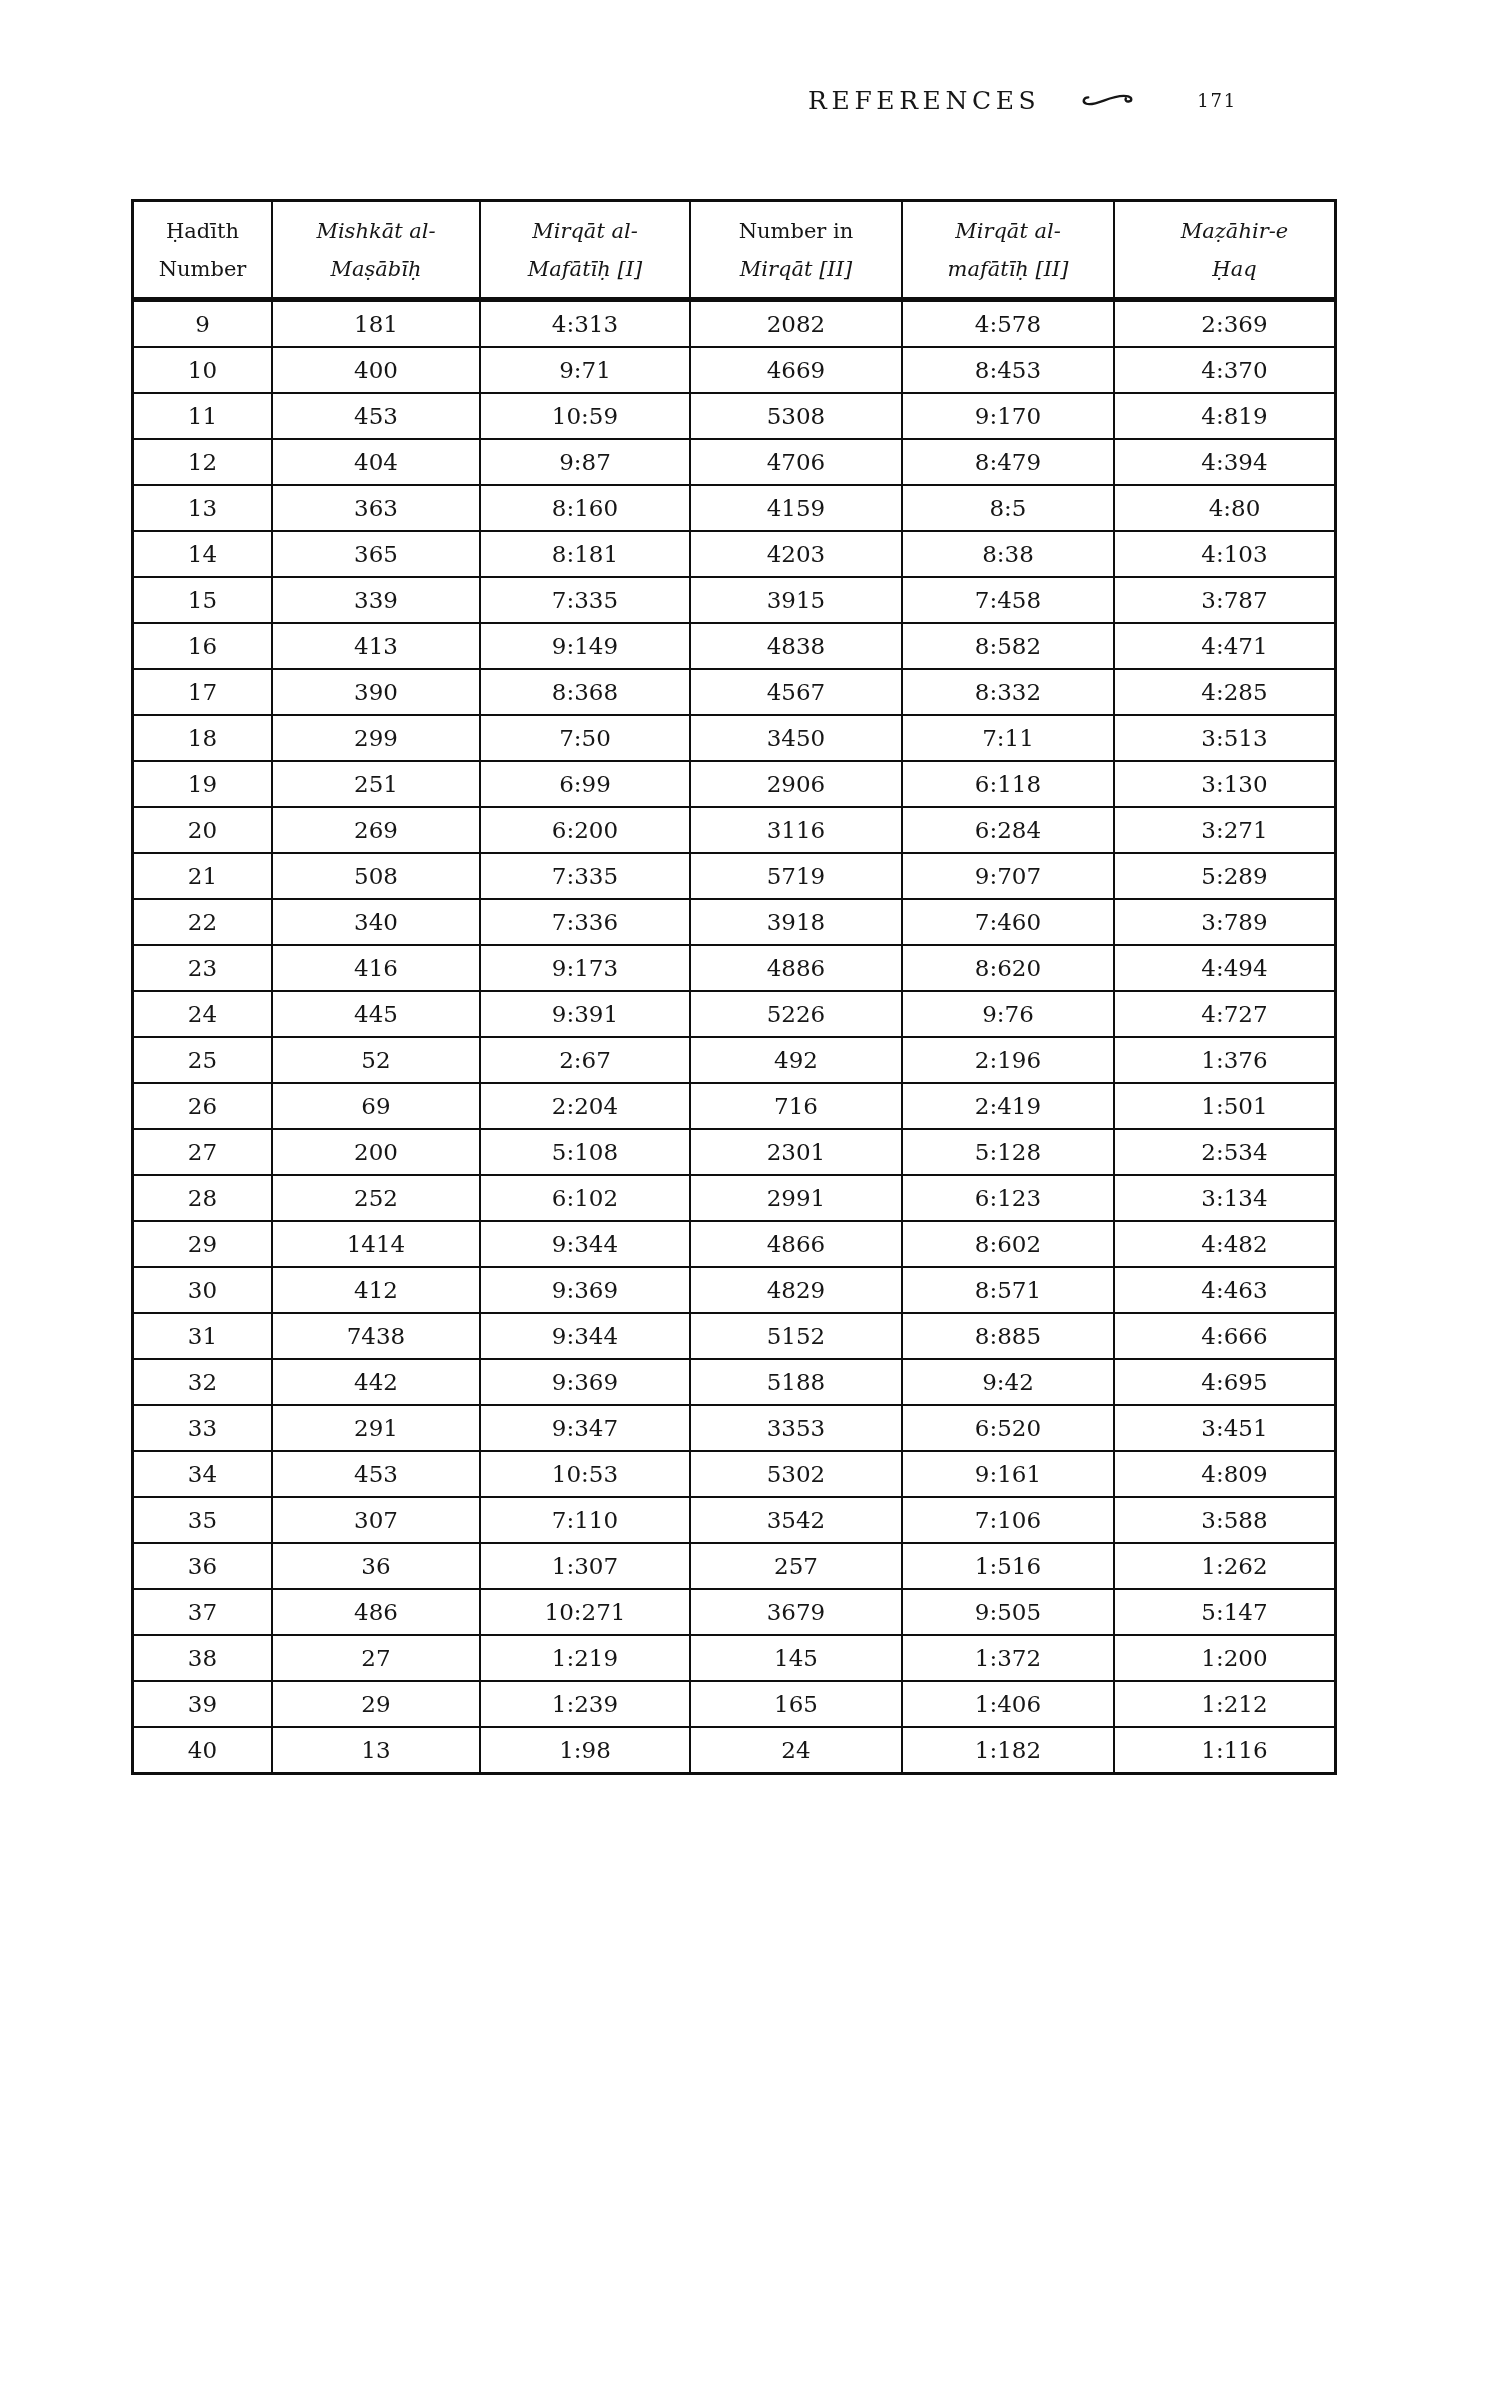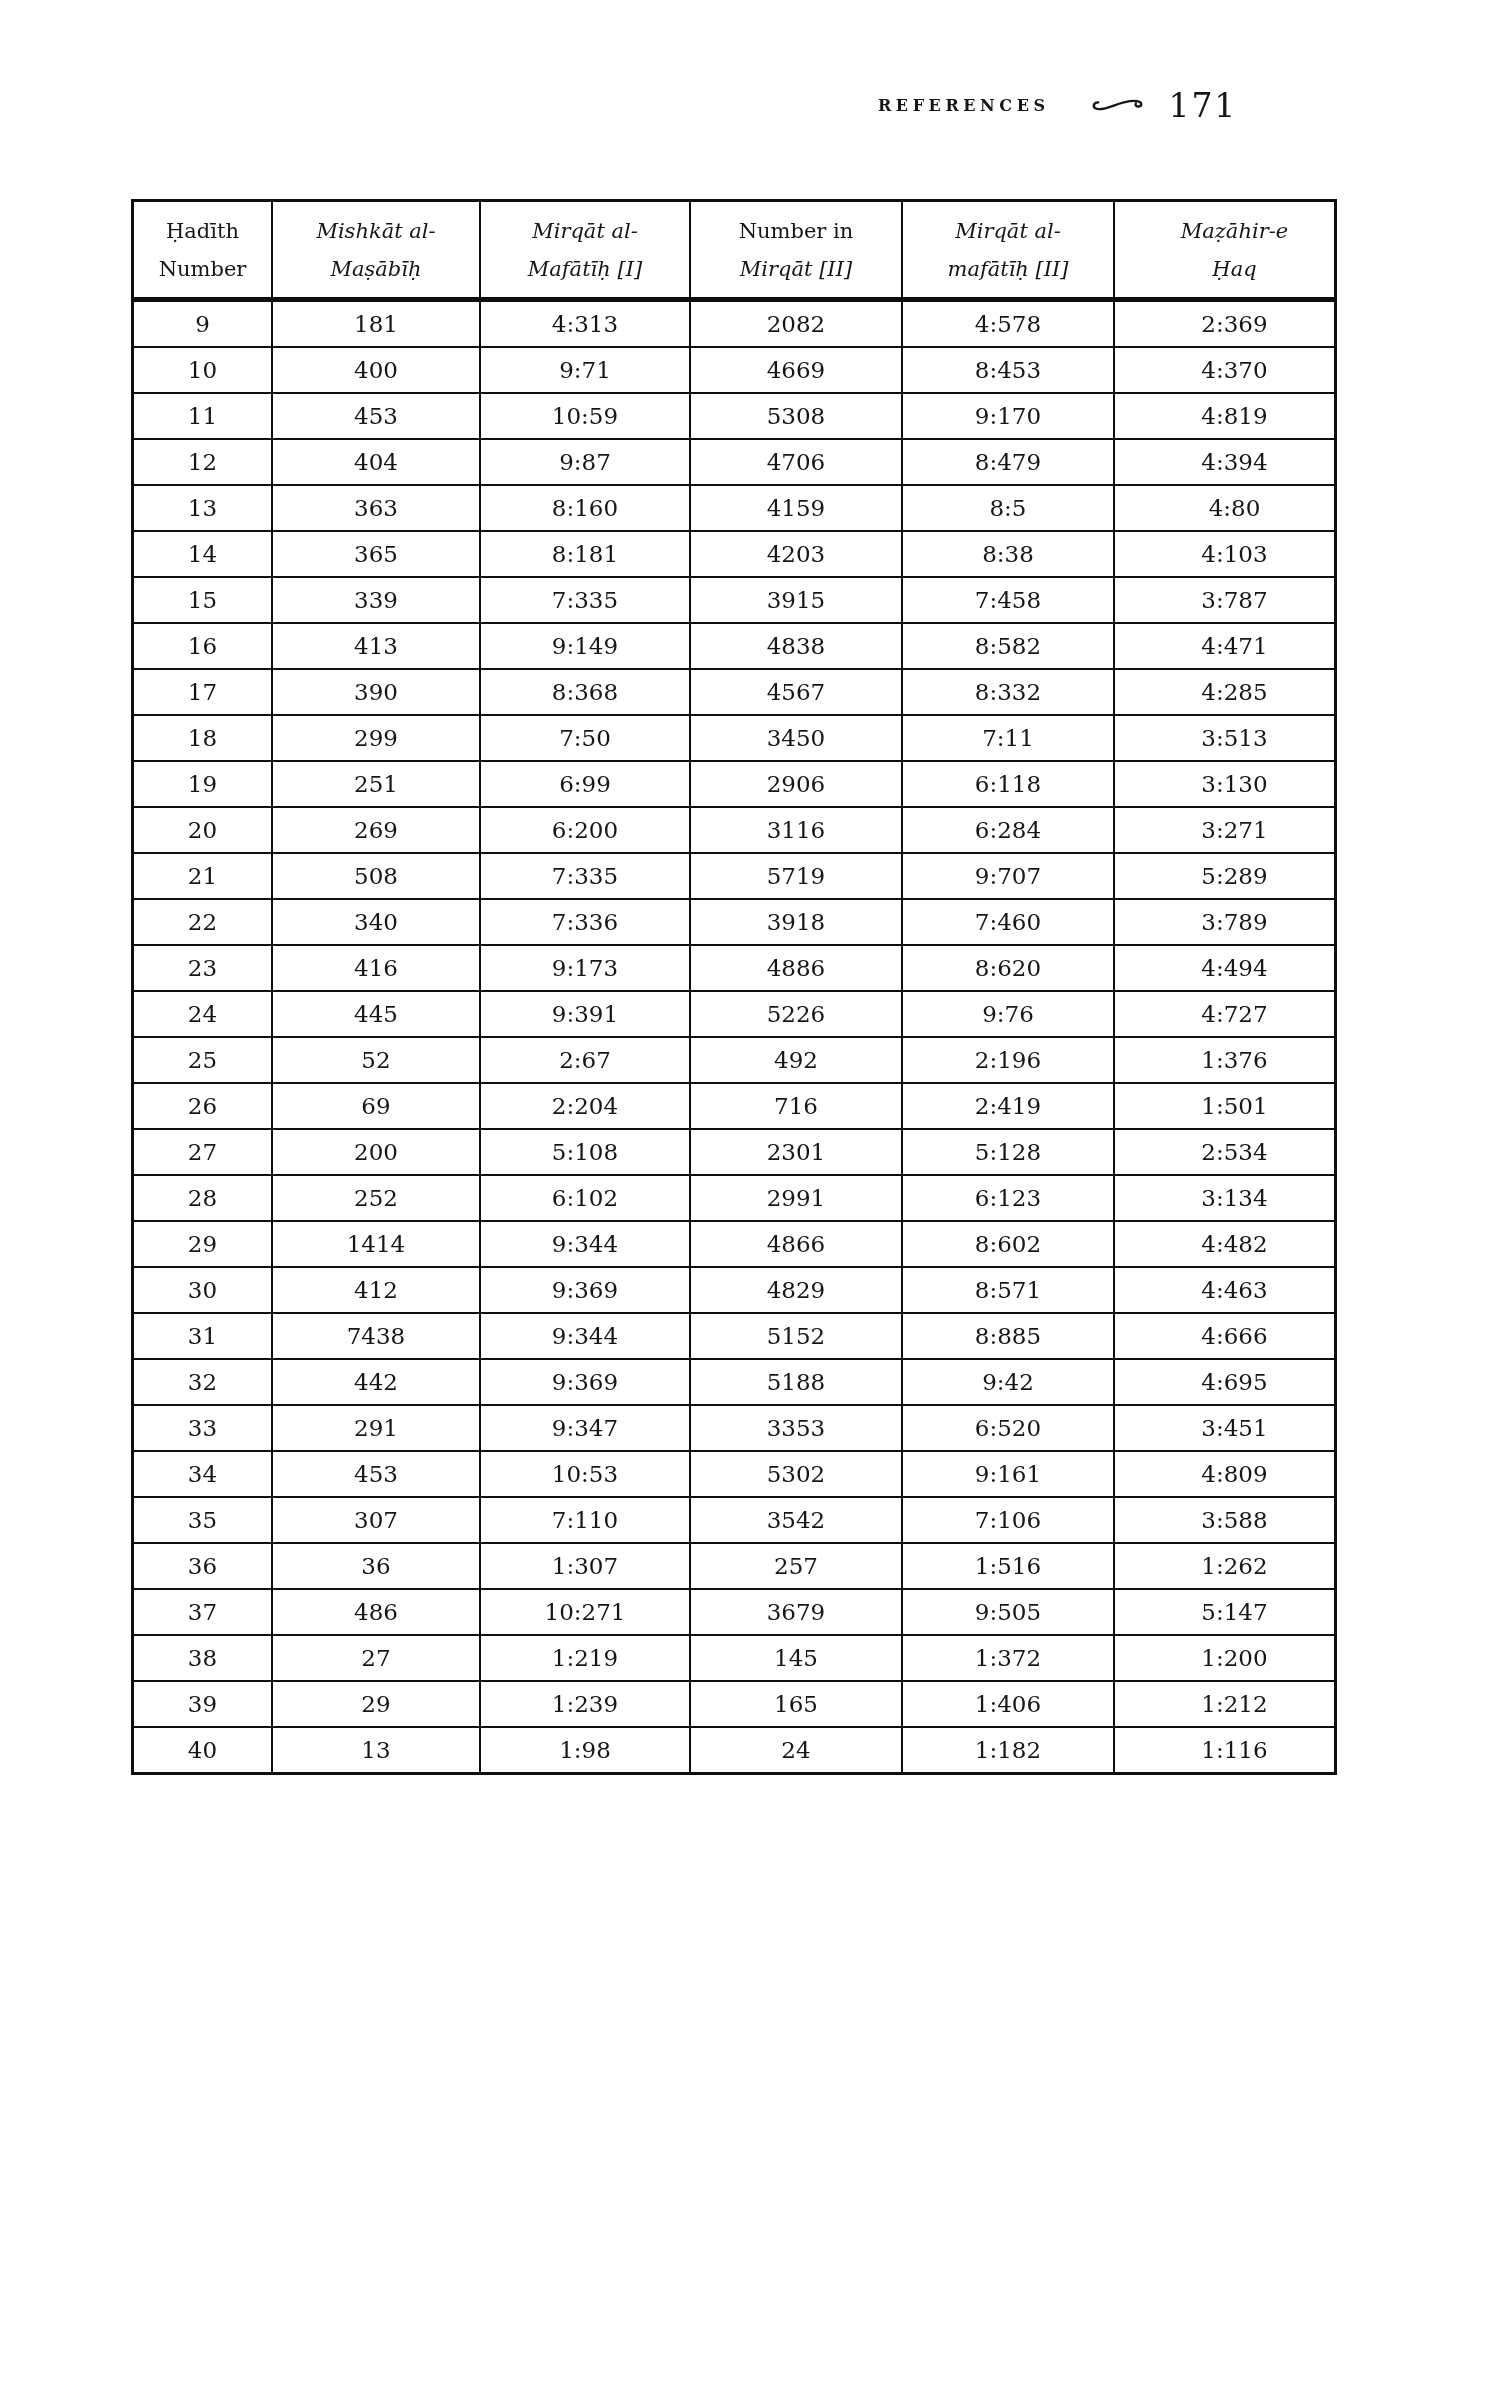--- a/index.html
+++ b/index.html
@@ -20,32 +20,32 @@
   
   .running-head {
     position: absolute;
     top: 86px;
     right: 274px;
     display: flex;
     align-items: center;
     gap: 0;
   }
   .rh-title {
-    font-size: 16px;
+    font-size: 25px;
     letter-spacing: 4.6px;
-    font-weight: 700;
+    font-weight: 400;
   }
   .rh-ornament {
     display: inline-flex;
     align-items: center;
     margin-left: 40px;
   }
   .rh-page {
-    font-size: 33px;
-    margin-left: 24px;
+    font-size: 18px;
+    margin-left: 62px;
     letter-spacing: 1.8px;
   }
 
   
   table.ref-table {
     position: absolute;
     left: 131px;
     top: 199px;
     width: 1171px;
     border-collapse: collapse;

